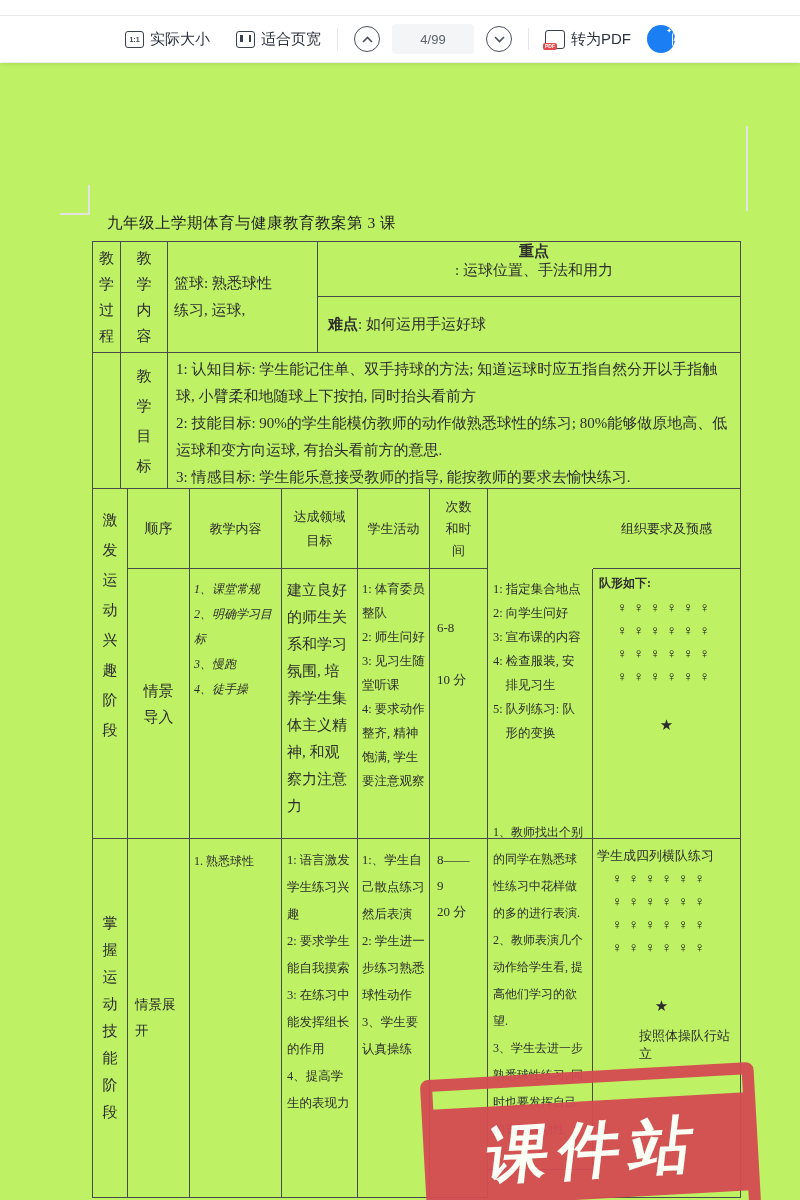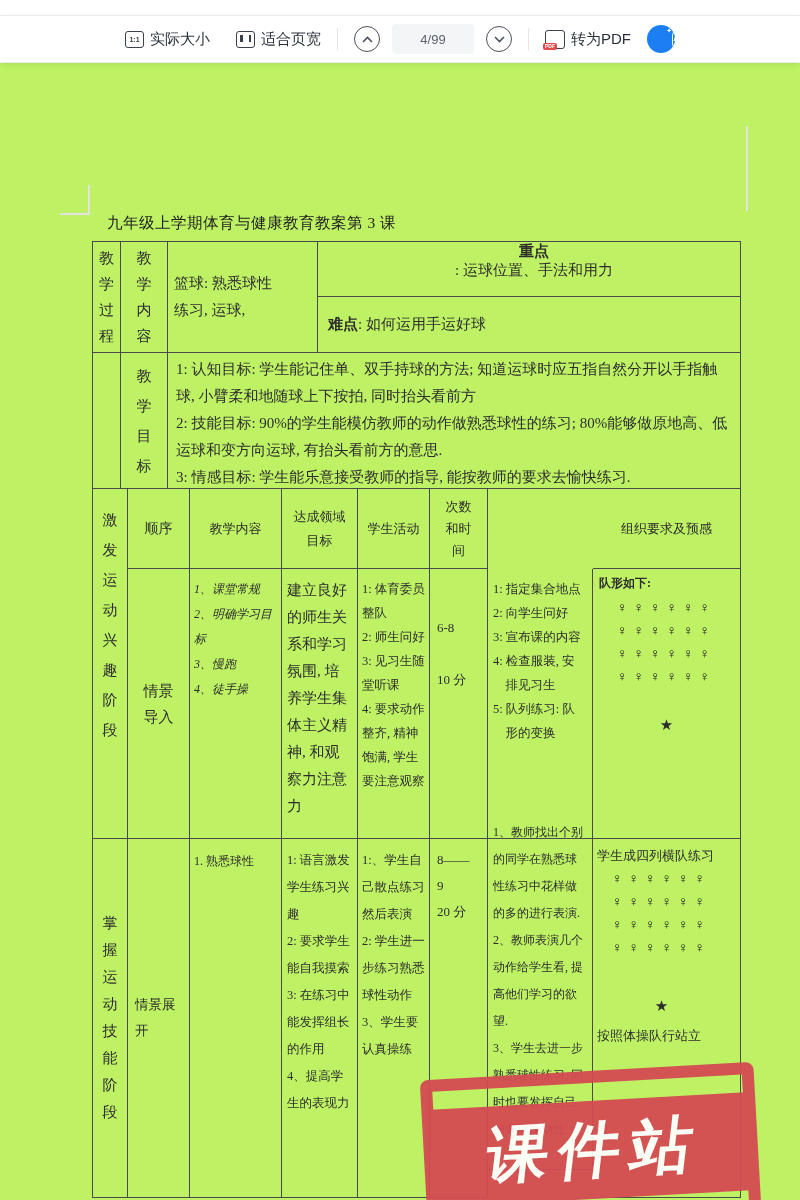--- a/index.html
+++ b/index.html
@@ -229,21 +229,21 @@
          line-height:27px;padding:8px 5px;">1、教师找出个别的同学在熟悉球性练习中花样做的多的进行表演.
 2、教师表演几个动作给学生看, 提高他们学习的欲望.
 3、学生去进一步熟悉球性练习, 同时也要发挥自己的表现能动性</div>
     <div class="cell org-cell" style="left:500px;top:597px;width:148px;height:359px;padding-right:10px;">
       <div style="font-size:13px;align-self:flex-start;padding:8px 0 2px 4px;">学生成四列横队练习</div>
       <div class="frow">♀♀♀♀♀♀</div>
       <div class="frow">♀♀♀♀♀♀</div>
       <div class="frow">♀♀♀♀♀♀</div>
       <div class="frow">♀♀♀♀♀♀</div>
       <div style="font-size:15px;margin-top:38px;">★</div>
-      <div style="font-size:13px;align-self:flex-start;padding:12px 0 0 4px;">按照体操队行站立</div>
+      <div style="font-size:13px;align-self:flex-start;padding:12px 0 0 4px;margin-left:42px;">按照体操队行站立</div>
     </div>
   </div>
 
   <div class="stamp">
     <div class="stamp-frame"></div>
     <div class="stamp-band">
       <span class="stamp-text">课件站</span>
     </div>
   </div>
 </div>

